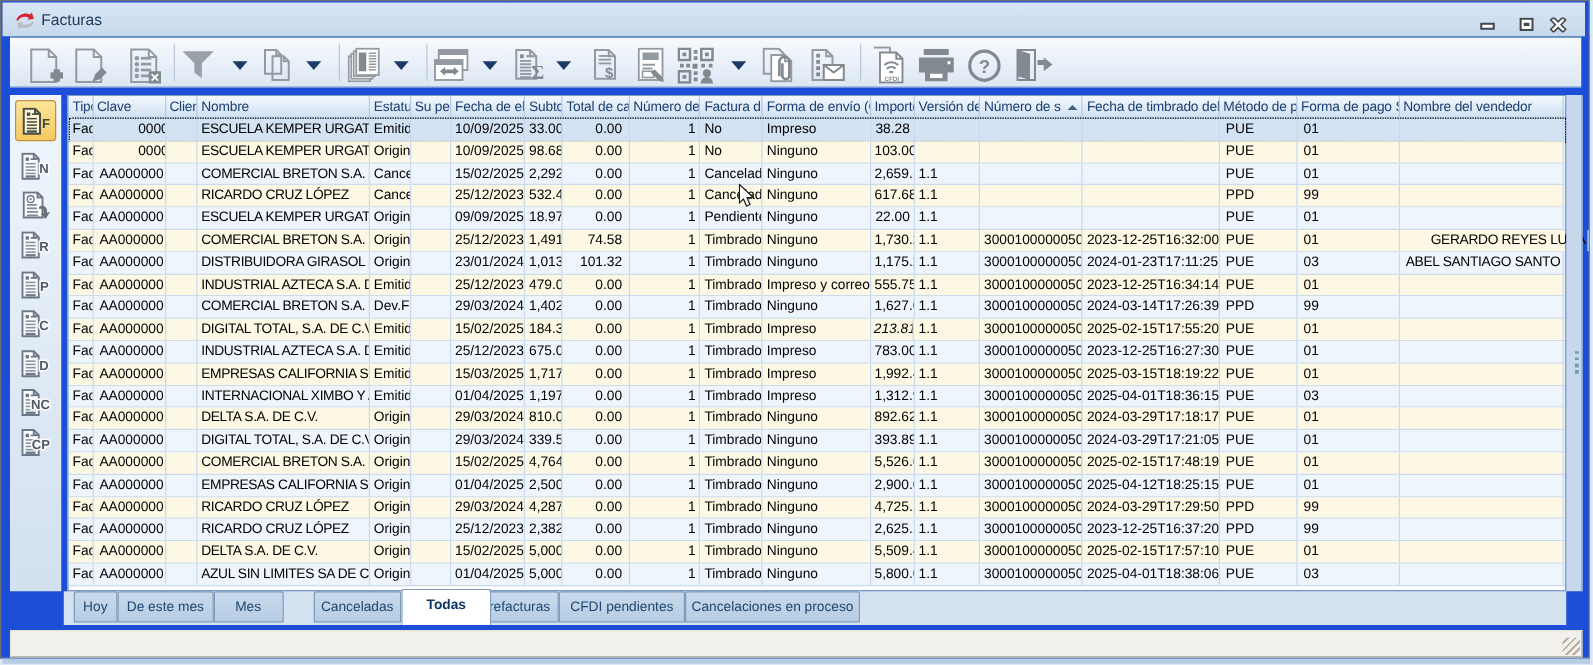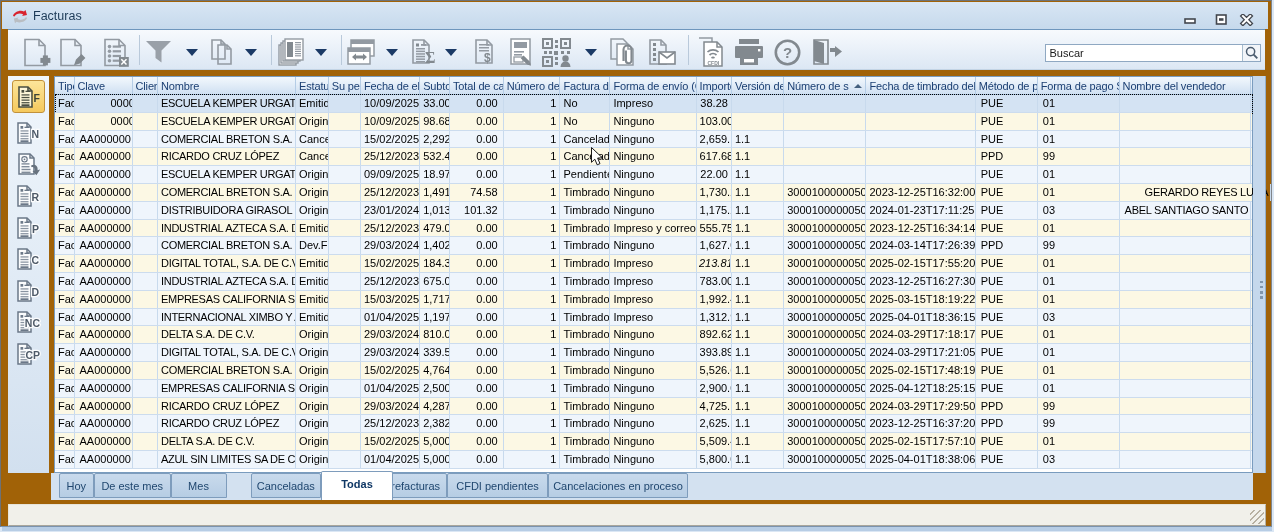--- a/index.html
+++ b/index.html
@@ -1,16 +1,16 @@
 <!DOCTYPE html>
 <html><head><meta charset="utf-8">
 <style>
 *{margin:0;padding:0;box-sizing:border-box}
 html,body{width:1274px;height:532px;overflow:hidden;background:#dbe7f4;font-family:"Liberation Sans",sans-serif}
-#win{position:absolute;left:0;top:0;width:1271.5px;height:526.5px;background:#a16207;border:1px solid #6d7277;border-right:1px solid #80858b;border-bottom:1.5px solid #7b93ae}#shadow{position:absolute;left:2px;top:527px;width:1270px;height:4px;background:#b7cde5}
+#win{position:absolute;left:0;top:0;width:1271.5px;height:526.5px;background:#1d4ed8;border:1px solid #6d7277;border-right:1px solid #80858b;border-bottom:1.5px solid #7b93ae}#shadow{position:absolute;left:2px;top:527px;width:1270px;height:4px;background:#b7cde5}
 #title{position:absolute;left:1px;top:1px;width:1266px;height:27px;background:linear-gradient(#d8e6f4,#c6d9ec)}
 #title .t{position:absolute;left:31px;top:7px;font-size:12.5px;color:#1c3a57}
 #toolbar{position:absolute;left:7px;top:28px;width:1257px;height:41px;background:linear-gradient(#f7fafd,#dce7f4);border-top:1px solid #6e96bd;border-bottom:1px solid #c3d4e5}
 .dd{position:absolute;top:18.5px;width:0;height:0;border-left:6.5px solid transparent;border-right:6.5px solid transparent;border-top:7px solid #1b3a66}
 .sep{position:absolute;top:5px;width:1px;height:30px;background:#b9c9da}
 #search{position:absolute;left:1036.5px;top:14px;width:216px;height:18px;background:#fff;border:1px solid #8fa8c2;font-size:11px;color:#1a1a1a;line-height:16px}
 #side{position:absolute;left:7px;top:75px;width:41px;height:397px;background:linear-gradient(180deg,#f0f6fc,#d2e0ef)}
 #fbtn{position:absolute;left:4px;top:4px;width:33px;height:33px;border-radius:3px;background:linear-gradient(#fce59a,#f5c95d);border:1px solid #c1913b}
 #grid{position:absolute;left:53px;top:75px;width:1198.5px;height:396.5px;background:#fff;border:1px solid #7a9cbe}
 #ghead{position:absolute;left:0;top:0;width:1196.5px;height:18px;background:linear-gradient(#f3f8fd,#cfe0f2);border-bottom:1px solid #9ab7d5}
@@ -207,28 +207,20 @@
       <div class="dd" style="left:178px"></div>
       <div class="dd" style="left:237px"></div>
       <div class="dd" style="left:307px"></div>
       <div class="dd" style="left:378px"></div>
       <div class="dd" style="left:437px"></div>
       <div class="dd" style="left:577px"></div>
       <div class="sep" style="left:130.5px"></div>
       <div class="sep" style="left:262.5px"></div>
       <div class="sep" style="left:332.5px"></div>
       <div class="sep" style="left:679.5px"></div>
-   <div id="search"><span style="padding-left:4px">Buscar</span>
-     <div style="position:absolute;right:0;top:0;width:18px;height:16px;background:#f2f5f9;border-left:1px solid #a8bccd">
-       <svg width="14" height="14" viewBox="0 0 14 14" style="position:absolute;left:2px;top:1px">
-            <circle cx="5.6" cy="5.6" r="4.1" fill="none" stroke="#4a5b6e" stroke-width="1.5"></circle>
-            <path d="M8.7 8.7 L12.3 12.3" stroke="#4a5b6e" stroke-width="1.9"></path>
-          </svg>
-     </div>
-   </div>
  </div>
  <div id="side">
       <div id="fbtn"></div>
       <svg style="position:absolute;left:9px;top:9.5px" width="25" height="23" viewBox="0 0 25 23">
         <path d="M2 1 h9 l4 4 v16 h-13 z" fill="#fdf6d8" stroke="#4a4f42" stroke-width="1.6"></path>
         <path d="M11 1 v4 h4" fill="none" stroke="#4a4f42" stroke-width="1.6"></path>
         <rect x="4.5" y="4" width="2.7" height="2.7" fill="#4a4f42"></rect>
         <rect x="8.5" y="4.7" width="4.5" height="1.3" fill="#4a4f42"></rect>
         <rect x="4.5" y="8.3" width="8" height="1.25" fill="#4a4f42"></rect>
         <rect x="4.5" y="10.9" width="8" height="1.25" fill="#4a4f42"></rect>

